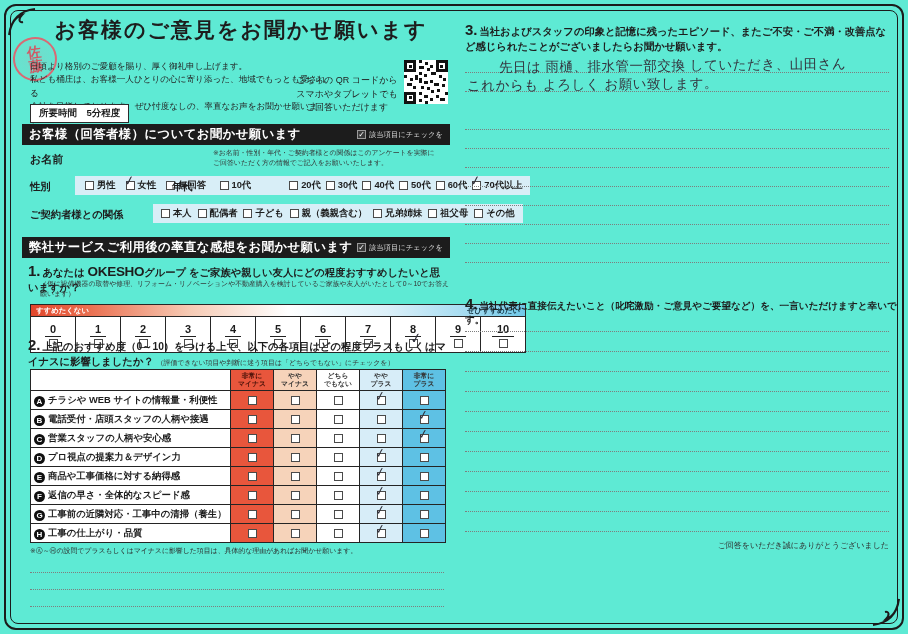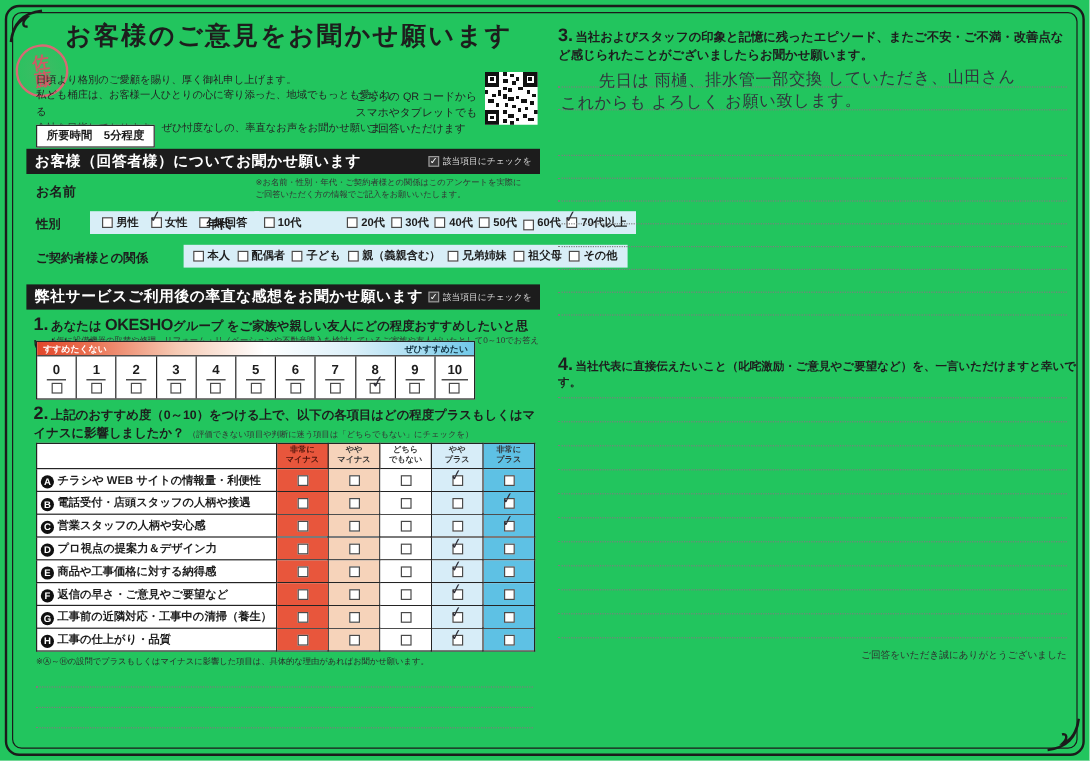--- a/index.html
+++ b/index.html
@@ -1,18 +1,18 @@
 <!DOCTYPE html>
 <html><head>
 <meta charset="utf-8">
 <style>
   * { margin:0; padding:0; box-sizing:border-box; }
   html,body { width:908px; height:634px; background:#f4f4f2; }
   body { font-family:"Liberation Sans","DejaVu Sans",sans-serif; color:#1d1d1d; }
-  #page { position:relative; width:908px; height:634px; background:#22c55e; overflow:hidden; }
+  #page { position:relative; width:908px; height:634px; background:#5eead4; overflow:hidden; }
 
   
   .frame-outer { position:absolute; inset:4px; border:2.5px solid #1b1b1b; border-radius:12px; pointer-events:none; }
   .frame-inner { position:absolute; inset:10px; border:1.2px solid #1b1b1b; border-radius:8px; pointer-events:none; }
   .corner-curl { position:absolute; pointer-events:none; }
   .corner-curl.tl { left:6px; top:6px; }
   .corner-curl.br { right:6px; bottom:6px; transform:rotate(180deg); }
 
   .abs { position:absolute; }
 
@@ -44,21 +44,21 @@
   .boxwrap { position:relative; width:9px; height:9px; display:inline-block; }
   .box { position:absolute; inset:0; border:1.1px solid #4a4a4a; background:#fff; }
   .check { position:absolute; left:-2px; top:-8px; font-size:13px; font-weight:bold; color:#2e2e38;
            transform:rotate(-10deg); pointer-events:none; }
 
   
   .q-title { font-size:10.3px; font-weight:bold; line-height:1.35; }
   .q-num { font-size:15px; font-weight:bold; margin-right:2px; }
   .brand { font-size:13.5px; font-weight:bold; letter-spacing:-.3px; }
   .q-note { font-size:6.9px; color:#333; font-weight:normal; }
-  .nps { left:30px; top:284px; width:366px; border:1.5px solid #262626; background:#fff; }
+  .nps { left:30px; top:304px; width:496px; border:1.5px solid #262626; background:#fff; }
   .nps-gradient { height:12px; display:flex; align-items:center; justify-content:space-between; padding:0 5px;
        border-bottom:1px solid #262626; font-size:7.4px; font-weight:bold;
        background:linear-gradient(90deg,#e2462b 0%,#ea7051 12%,#f6cab4 32%,#ffffff 52%,#dcf0f9 72%,#a5dcf1 88%,#6fc8e8 100%); }
   .nps-gradient .sl { color:#fff; } .nps-gradient .sr { color:#10303f; }
   .nps-row { display:flex; }
   .nps-cell { flex:1; border-right:1px solid #262626; text-align:center; padding:2px 0 4px; position:relative; }
   .nps-cell:last-child { border-right:none; }
   .nps-numlbl { font-size:11px; font-weight:bold; display:inline-block; border-bottom:1.2px solid #222; padding:0 5px; line-height:1.15; }
   .nps-cell .boxwrap { display:block; margin:2px auto 0; }
   .nps-cell .check { left:1px; top:-9px; font-size:14px; }
@@ -248,21 +248,21 @@
         </span>
       <span>40代</span>
     </span>
       <span class="opt" style="margin:0 2.5px;">
       <span class="boxwrap">
           <span class="box"></span>
           <span class="check"></span>
         </span>
       <span>50代</span>
     </span>
-      <span class="opt" style="margin:0 2.5px;align-items:flex-end;">
+      <span class="opt" style="margin:0 2.5px;">
       <span class="boxwrap">
           <span class="box"></span>
           <span class="check"></span>
         </span>
       <span>60代</span>
     </span>
       <span class="opt" style="margin:0 2.5px;">
       <span class="boxwrap">
           <span class="box"></span>
           <span class="check">✓</span>
@@ -624,21 +624,21 @@
             <span class="check">✓</span>
           </td>
         <td class="rate-cell c4">
             <span class="boxwrap">
               <span class="box"></span>
             </span>
             <span class="check"></span>
           </td>
       </tr>
         <tr>
-        <td class="lab-cell"><span class="letter-circle">F</span><span>返信の早さ・ご意見やご要望など</span></td>
+        <td class="lab-cell"><span class="letter-circle">F</span><span>返信の早さ・全体的なスピード感</span></td>
         <td class="rate-cell c0">
             <span class="boxwrap">
               <span class="box"></span>
             </span>
             <span class="check"></span>
           </td>
         <td class="rate-cell c1">
             <span class="boxwrap">
               <span class="box"></span>
             </span>

